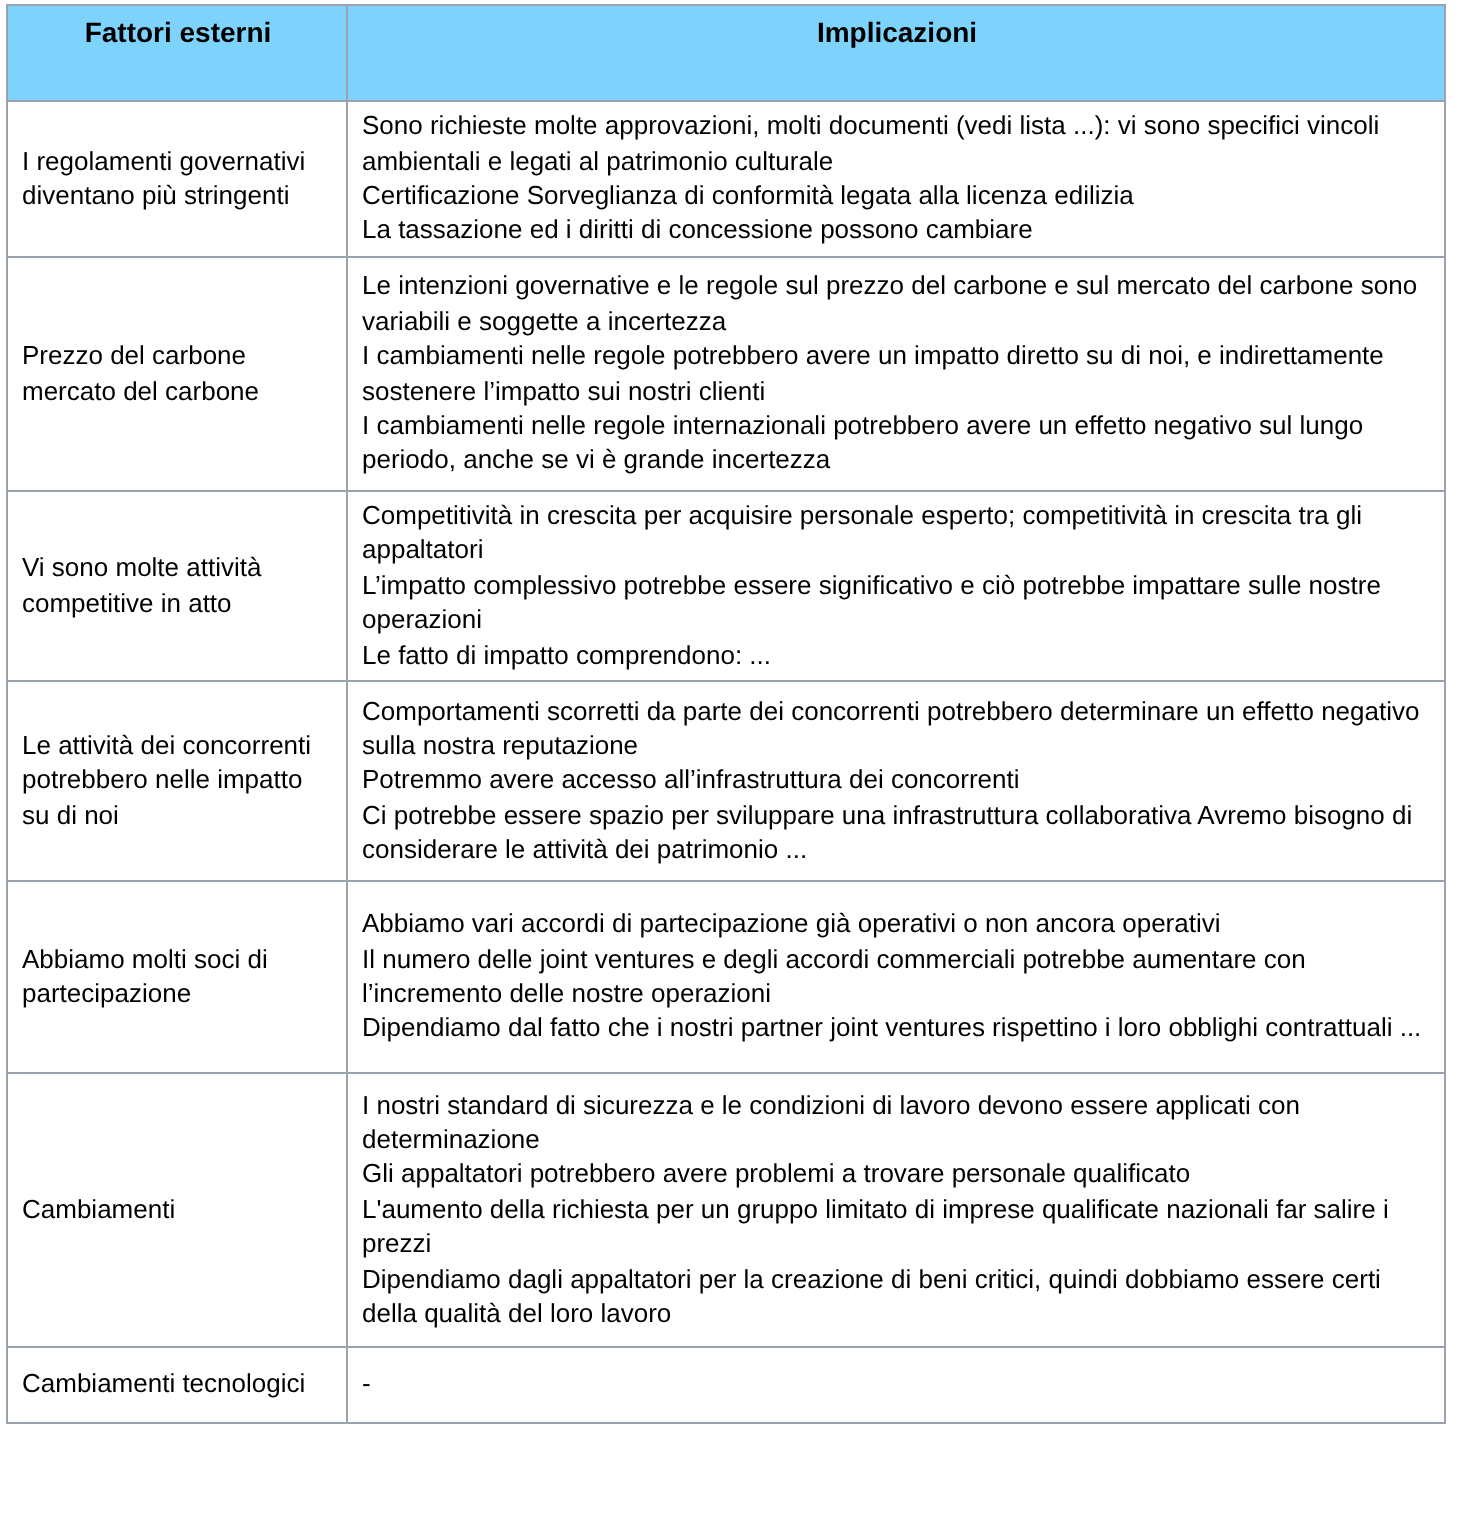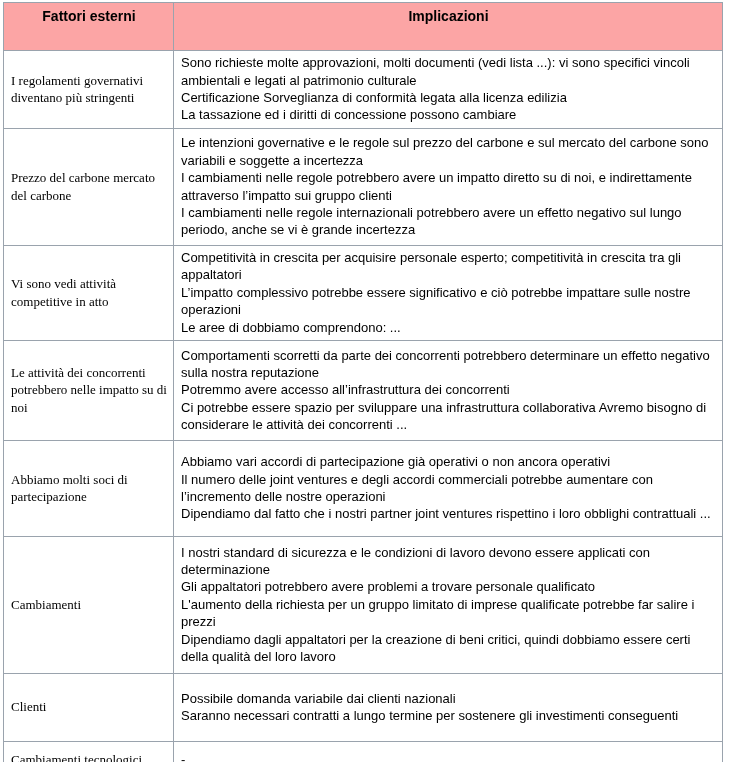--- a/index.html
+++ b/index.html
@@ -30,31 +30,30 @@
   table.risk-table th,
   table.risk-table td {
     border: 1px solid #9aa3ad;
     vertical-align: middle;
     padding: 3px 6px 4px 7px;
     font-size: 13px;
     line-height: 17.4px;
     text-align: left;
   }
   table.risk-table thead th {
-    background: #fca5a5;
+    background: #7dd3fc;
     text-align: center;
     font-weight: bold;
     font-size: 14px;
     height: 38px;
     vertical-align: top;
     padding-top: 5px;
   }
   td.factor-cell {
     vertical-align: middle;
-    font-family: Liberation Serif, serif;
   }
   td.impl-cell {
     vertical-align: middle;
   }
   .line { display: block; white-space: normal; }
 
   
   tr.r-0 td { height: 70px; }
   tr.r-1 td { height: 109px; }
   tr.r-2 td { height: 86px; }
@@ -85,62 +84,55 @@
           <td class="impl-cell">
             <span class="line">Sono richieste molte approvazioni, molti documenti (vedi lista ...): vi sono specifici vincoli ambientali e legati al patrimonio culturale</span>
             <span class="line">Certificazione Sorveglianza di conformità legata alla licenza edilizia</span>
             <span class="line">La tassazione ed i diritti di concessione possono cambiare</span>
           </td>
         </tr>
         <tr class="r-1">
           <td class="factor-cell">Prezzo del carbone mercato del carbone</td>
           <td class="impl-cell">
             <span class="line">Le intenzioni governative e le regole sul prezzo del carbone e sul mercato del carbone sono variabili e soggette a incertezza</span>
-            <span class="line">I cambiamenti nelle regole potrebbero avere un impatto diretto su di noi, e indirettamente attraverso l’impatto sui gruppo clienti</span>
+            <span class="line">I cambiamenti nelle regole potrebbero avere un impatto diretto su di noi, e indirettamente sostenere l’impatto sui nostri clienti</span>
             <span class="line">I cambiamenti nelle regole internazionali potrebbero avere un effetto negativo sul lungo periodo, anche se vi è grande incertezza</span>
           </td>
         </tr>
         <tr class="r-2">
-          <td class="factor-cell">Vi sono vedi attività competitive in atto</td>
+          <td class="factor-cell">Vi sono molte attività competitive in atto</td>
           <td class="impl-cell">
             <span class="line">Competitività in crescita per acquisire personale esperto; competitività in crescita tra gli appaltatori</span>
             <span class="line">L’impatto complessivo potrebbe essere significativo e ciò potrebbe impattare sulle nostre operazioni</span>
-            <span class="line">Le aree di dobbiamo comprendono: ...</span>
+            <span class="line">Le fatto di impatto comprendono: ...</span>
           </td>
         </tr>
         <tr class="r-3">
           <td class="factor-cell">Le attività dei concorrenti potrebbero nelle impatto su di noi</td>
           <td class="impl-cell">
             <span class="line">Comportamenti scorretti da parte dei concorrenti potrebbero determinare un effetto negativo sulla nostra reputazione</span>
             <span class="line">Potremmo avere accesso all’infrastruttura dei concorrenti</span>
-            <span class="line">Ci potrebbe essere spazio per sviluppare una infrastruttura collaborativa Avremo bisogno di considerare le attività dei concorrenti ...</span>
+            <span class="line">Ci potrebbe essere spazio per sviluppare una infrastruttura collaborativa Avremo bisogno di considerare le attività dei patrimonio ...</span>
           </td>
         </tr>
         <tr class="r-4">
           <td class="factor-cell">Abbiamo molti soci di partecipazione</td>
           <td class="impl-cell">
             <span class="line">Abbiamo vari accordi di partecipazione già operativi o non ancora operativi</span>
             <span class="line">Il numero delle joint ventures e degli accordi commerciali potrebbe aumentare con l’incremento delle nostre operazioni</span>
             <span class="line">Dipendiamo dal fatto che i nostri partner joint ventures rispettino i loro obblighi contrattuali ...</span>
           </td>
         </tr>
         <tr class="r-5">
           <td class="factor-cell">Cambiamenti</td>
           <td class="impl-cell">
             <span class="line">I nostri standard di sicurezza e le condizioni di lavoro devono essere applicati con determinazione</span>
             <span class="line">Gli appaltatori potrebbero avere problemi a trovare personale qualificato</span>
-            <span class="line">L'aumento della richiesta per un gruppo limitato di imprese qualificate potrebbe far salire i prezzi</span>
+            <span class="line">L'aumento della richiesta per un gruppo limitato di imprese qualificate nazionali far salire i prezzi</span>
             <span class="line">Dipendiamo dagli appaltatori per la creazione di beni critici, quindi dobbiamo essere certi della qualità del loro lavoro</span>
-          </td>
-        </tr>
-        <tr class="r-6">
-          <td class="factor-cell">Clienti</td>
-          <td class="impl-cell">
-            <span class="line">Possibile domanda variabile dai clienti nazionali</span>
-            <span class="line">Saranno necessari contratti a lungo termine per sostenere gli investimenti conseguenti</span>
           </td>
         </tr>
         <tr class="r-7">
           <td class="factor-cell">Cambiamenti tecnologici</td>
           <td class="impl-cell">
             <span class="line">-</span>
           </td>
         </tr>
       </tbody>
   </table>

